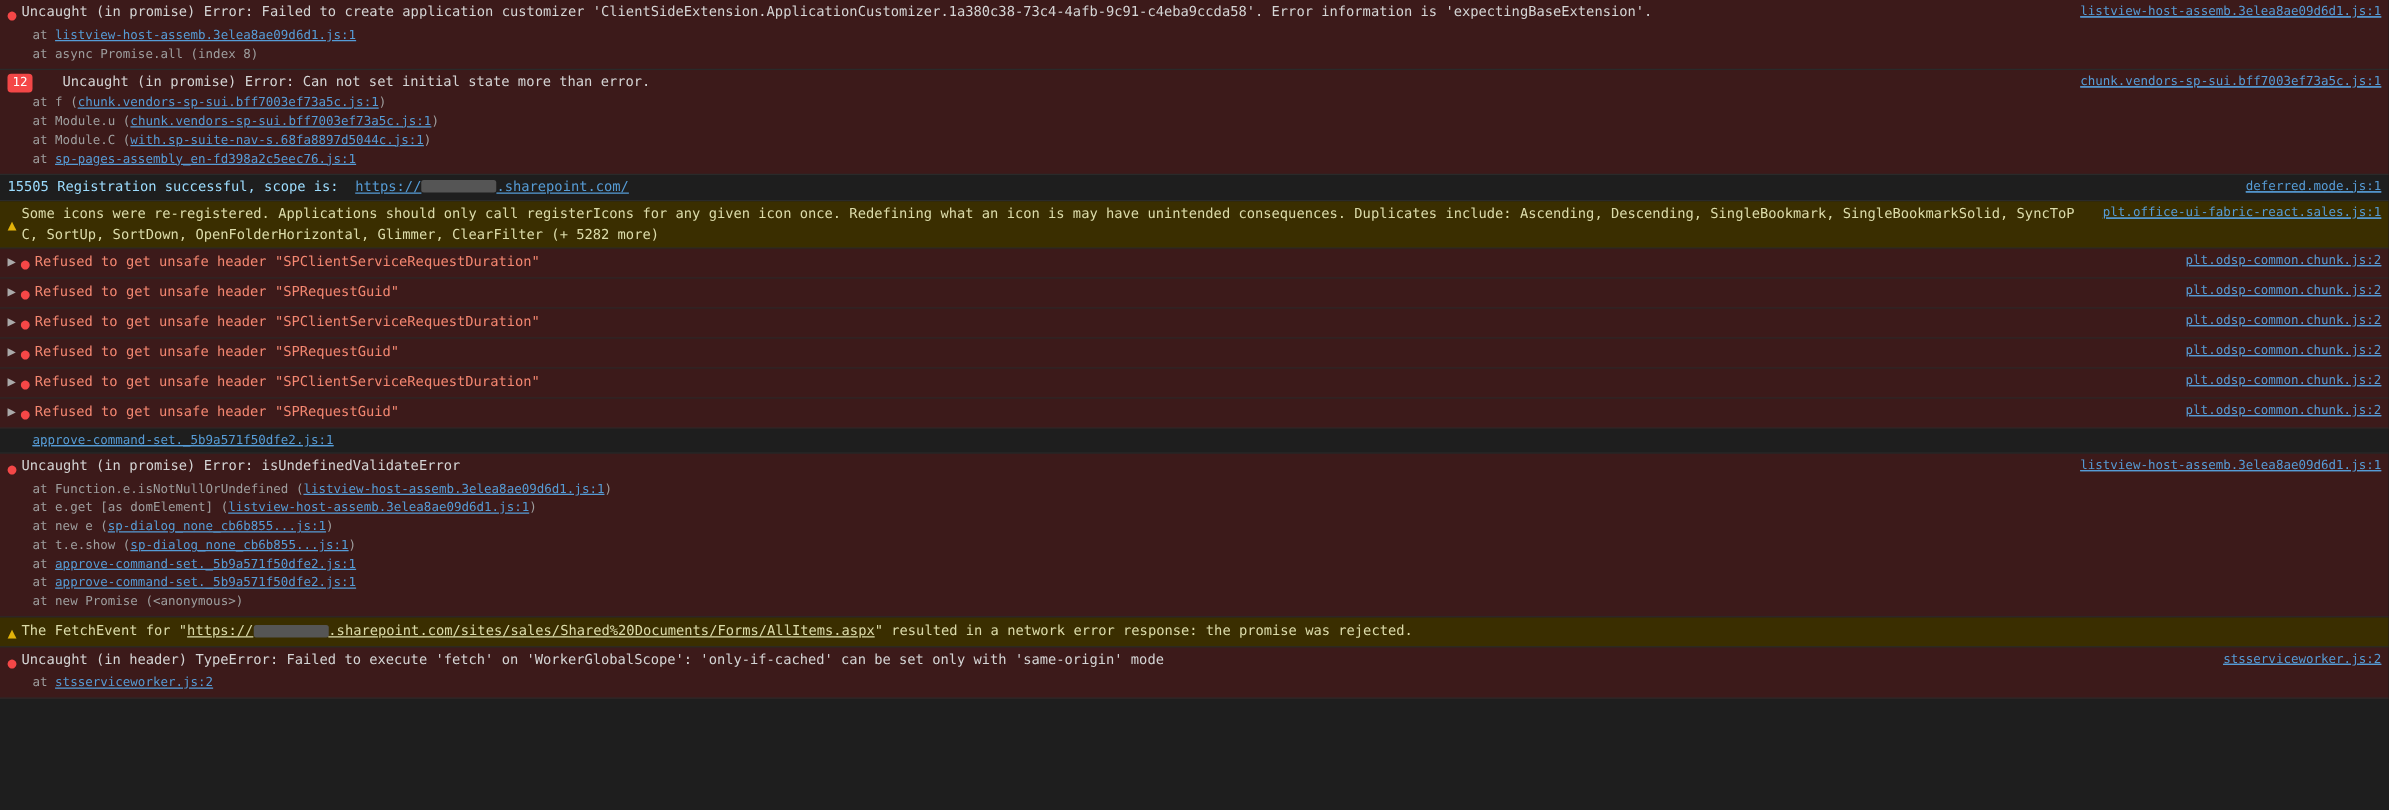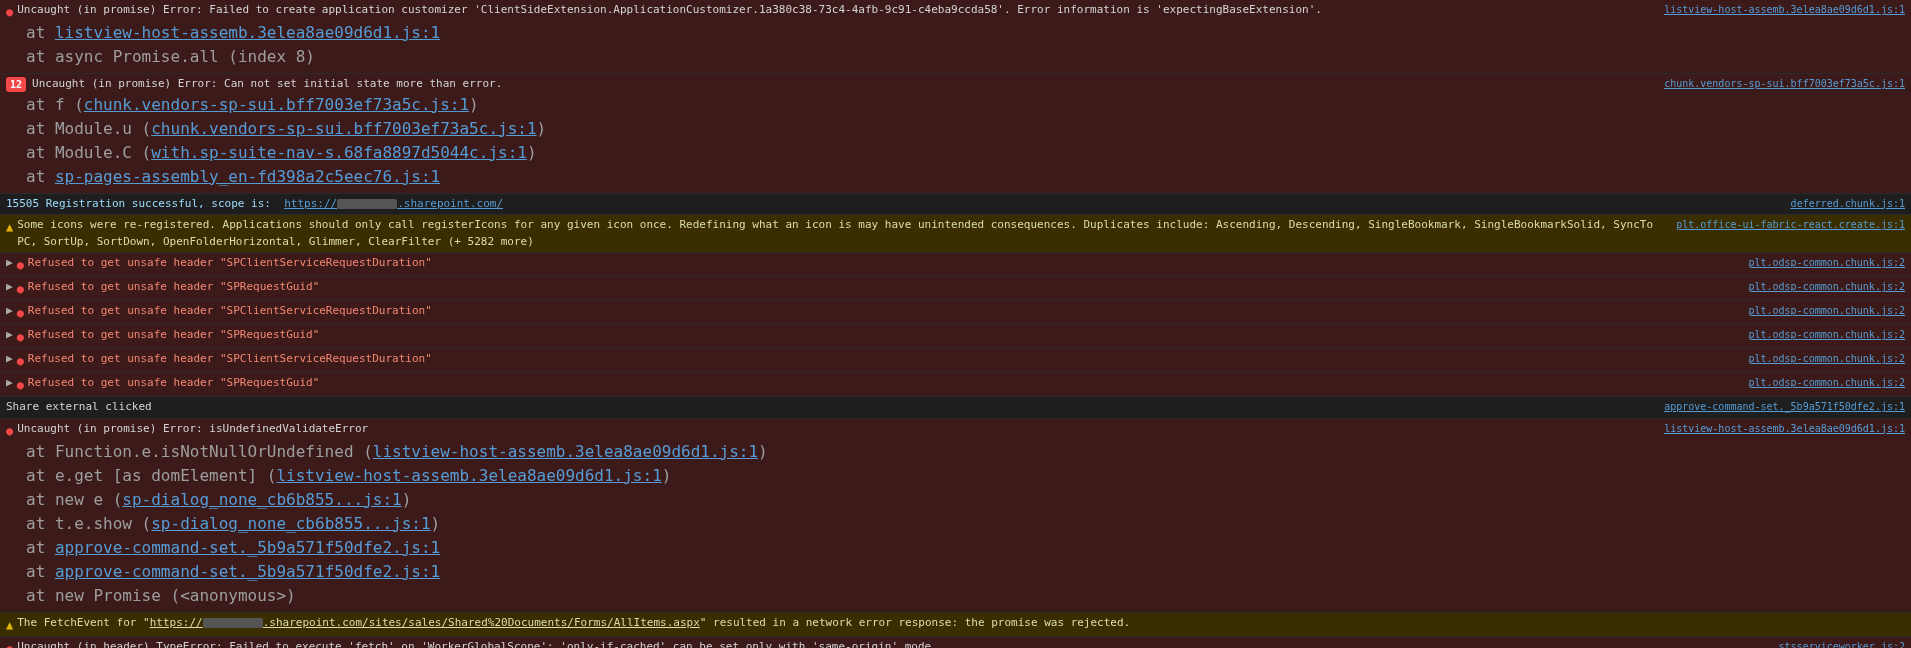--- a/index.html
+++ b/index.html
@@ -41,21 +41,21 @@
       background: #1e1e1e;
       color: #9cdcfe;
     }
     .log-entry.plain {
       background: #1e1e1e;
       color: #d4d4d4;
     }
     .log-left {
       flex: 1;
       display: flex;
-      align-items: flex-start;
+      align-items: center;
       gap: 4px;
     }
     .log-right {
       flex-shrink: 0;
       color: #569cd6;
       text-decoration: underline;
       cursor: pointer;
       font-size: 10px;
       margin-left: 20px;
       white-space: nowrap;
@@ -82,35 +82,35 @@
     }
     .log-text a, .log-link {
       color: #569cd6;
       text-decoration: underline;
       cursor: pointer;
     }
     .stack-line {
       display: block;
       color: #9e9e9e;
       padding-left: 20px;
-      font-size: 16px;
+      font-size: 10px;
     }
     .stack-line a {
       color: #569cd6;
       text-decoration: underline;
     }
     .badge-12 {
       background: #f44747;
       color: white;
       border-radius: 3px;
       padding: 0 4px;
       font-size: 10px;
-      font-weight: bold;
-      flex-shrink: 0;
-      margin-right: 2px;
+      font-weight: normal;
+      flex-shrink: 0;
+      margin-right: 20px;
       align-self: flex-start;
       margin-top: 1px;
     }
     .redacted {
       display: inline-block;
       background: #555;
       width: 60px;
       height: 10px;
       vertical-align: middle;
       border-radius: 2px;
@@ -178,33 +178,33 @@
     <span class="stack-line">at <a>sp-pages-assembly_en-fd398a2c5eec76.js:1</a></span>
   </div>
 
   <div class="log-entry info">
     <div class="log-left">
       <span class="log-text">
         15505 Registration successful, scope is: &nbsp;<a style="color:#569cd6;">https://<span class="redacted"></span>.sharepoint.com/</a>
       </span>
     </div>
     <span class="log-right">
-      <a>deferred.chunk.js:1</a>
+      <a>deferred.mode.js:1</a>
     </span>
   </div>
 
   <div class="log-entry warning">
     <div class="log-left">
       <span class="icon-warning">▲</span>
       <span class="log-text">
         Some icons were re-registered. Applications should only call registerIcons for any given icon once. Redefining what an icon is may have unintended consequences. Duplicates include: Ascending, Descending, SingleBookmark, SingleBookmarkSolid, SyncToPC, SortUp, SortDown, OpenFolderHorizontal, Glimmer, ClearFilter (+ 5282 more)
       </span>
     </div>
     <span class="log-right">
-      <a>plt.office-ui-fabric-react.create.js:1</a>
+      <a>plt.office-ui-fabric-react.sales.js:1</a>
     </span>
   </div>
 
   <div class="log-entry error">
     <div class="log-left">
       <span class="caret">▶</span>
       <span class="icon-error">●</span>
       <span class="log-text">Refused to get unsafe header "SPClientServiceRequestDuration"</span>
     </div>
     <span class="log-right">
@@ -261,23 +261,20 @@
       <span class="caret">▶</span>
       <span class="icon-error">●</span>
       <span class="log-text">Refused to get unsafe header "SPRequestGuid"</span>
     </div>
     <span class="log-right">
       <a>plt.odsp-common.chunk.js:2</a>
     </span>
   </div>
 
   <div class="log-entry plain">
-    <div class="log-left">
-      <span class="log-text">Share external clicked</span>
-    </div>
     <span class="log-right">
       <a>approve-command-set._5b9a571f50dfe2.js:1</a>
     </span>
   </div>
 
   <div class="multi-line-entry error">
     <div class="entry-header">
       <div class="entry-header-left">
         <span class="icon-error">●</span>
         <span class="log-text">

